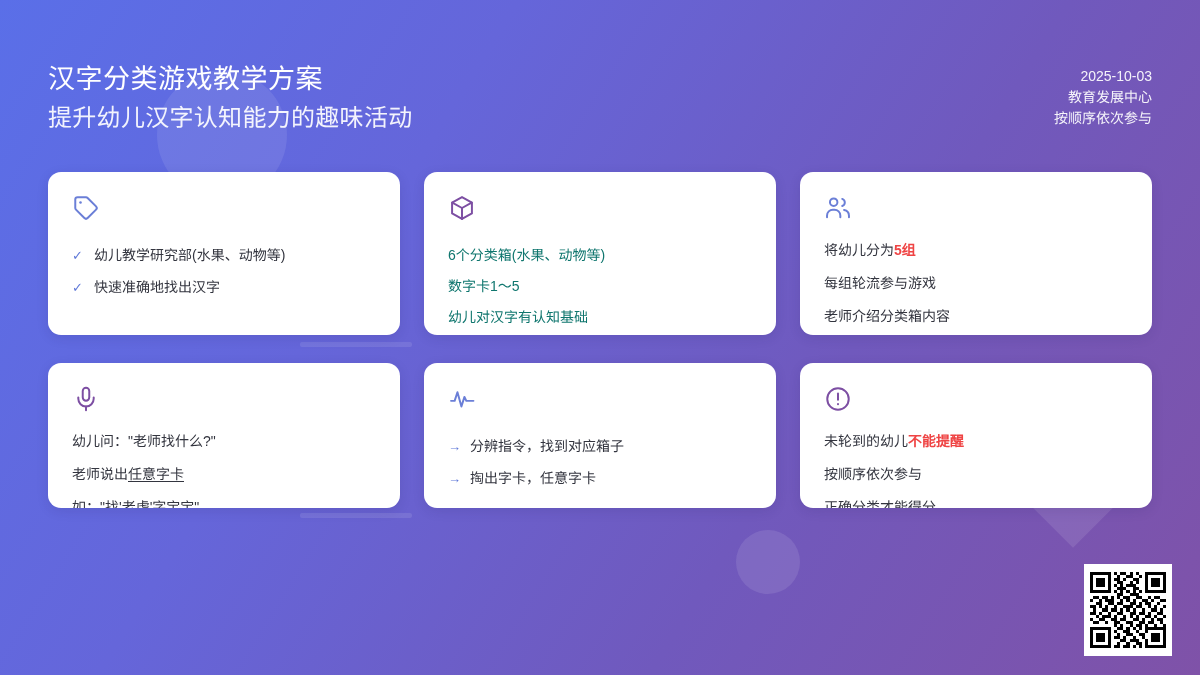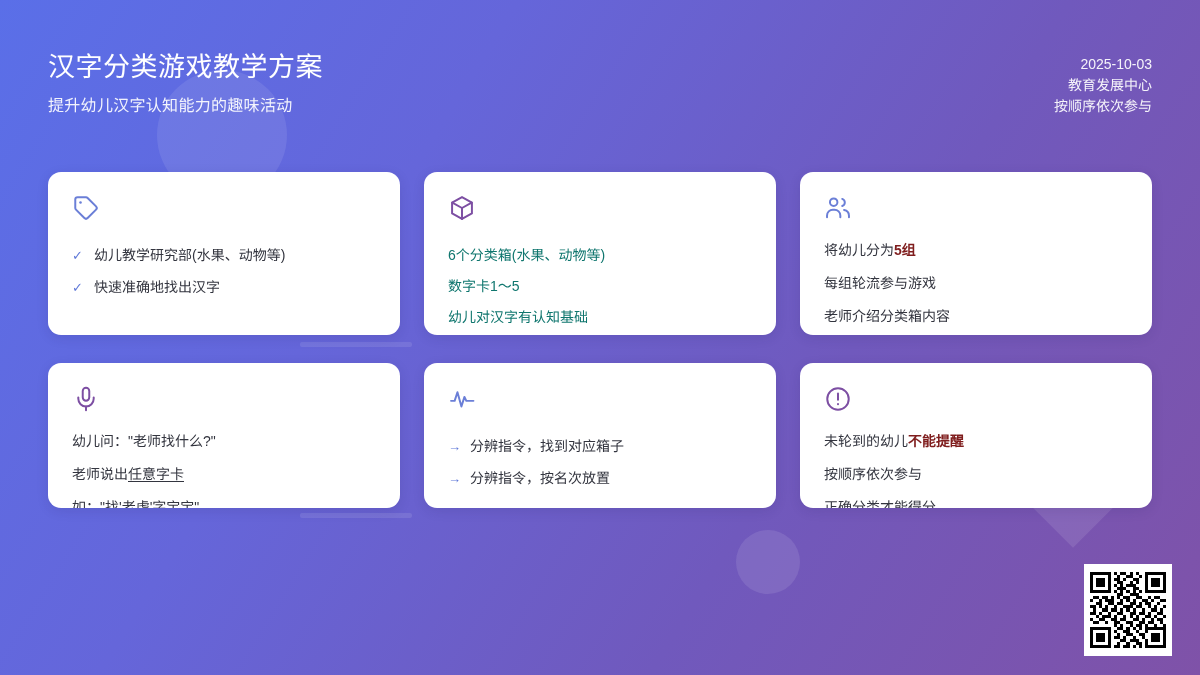--- a/index.html
+++ b/index.html
@@ -65,39 +65,39 @@
     top: 513px;
     width: 112px;
     height: 5px;
     background: rgba(255,255,255,0.10);
     border-radius: 2px;
   }
 
   
   .header {
     position: absolute;
-    left: 0; top: 4px;
+    left: 0; top: 16px;
     width: 1200px;
     padding: 44px 48px 0 48px;
     box-sizing: border-box;
     display: flex;
     justify-content: space-between;
     align-items: flex-start;
   }
   .header-left { }
   .title {
     font-size: 27px;
     line-height: 38px;
     color: #ffffff;
     font-weight: 400;
     letter-spacing: 0.5px;
     margin: 0;
   }
   .subtitle {
-    font-size: 16px;
+    font-size: 24px;
     line-height: 32px;
     color: rgba(255,255,255,0.92);
     font-weight: 400;
     letter-spacing: 0.3px;
     margin: 4px 15px 0 0;
   }
   .header-right {
     text-align: right;
     padding-top: 6px;
   }
@@ -164,21 +164,21 @@
     color: #0f766e;
     line-height: 31px;
   }
   .rows-tight .pline {
     font-size: 14px;
     color: #33353f;
     line-height: 21px;
   }
   .rows-tight .pline + .pline { margin-top: 12px; }
 
-  b.em { font-weight: bold; color: #7f1d1d; }
+  b.em { font-weight: bold; color: #ef4444; }
   u.ul { text-underline-offset: 2px; }
 
   
   .qr-wrap {
     position: absolute;
     left: 1084px;
     top: 564px;
     width: 88px;
     height: 92px;
     background: #ffffff;
@@ -283,21 +283,21 @@
           <path d="M2.6 13.6h3.1l2.4-7.4 3.4 12.2 2.6-8.2 1.6 3.4h6.1"></path>
         </svg>
       </span>
       <div class="card-body rows-loose">
         <div class="line">
           <span class="marker arrow">→</span>
           <span class="txt">分辨指令，找到对应箱子</span>
         </div>
         <div class="line">
           <span class="marker arrow">→</span>
-          <span class="txt">分辨指令，按名次放置</span>
+          <span class="txt">掏出字卡，任意字卡</span>
         </div>
       </div>
     </div>
 
     <div class="card">
       <span class="card-icon">
         <svg width="28" height="28" viewBox="0 0 24 24" fill="none" stroke="#7d4fa3" stroke-width="1.7" stroke-linecap="round" stroke-linejoin="round">
           <circle cx="12" cy="12" r="9.2"></circle>
           <path d="M12 7.2v5.4"></path>
           <path d="M12 16.3v.1"></path>

